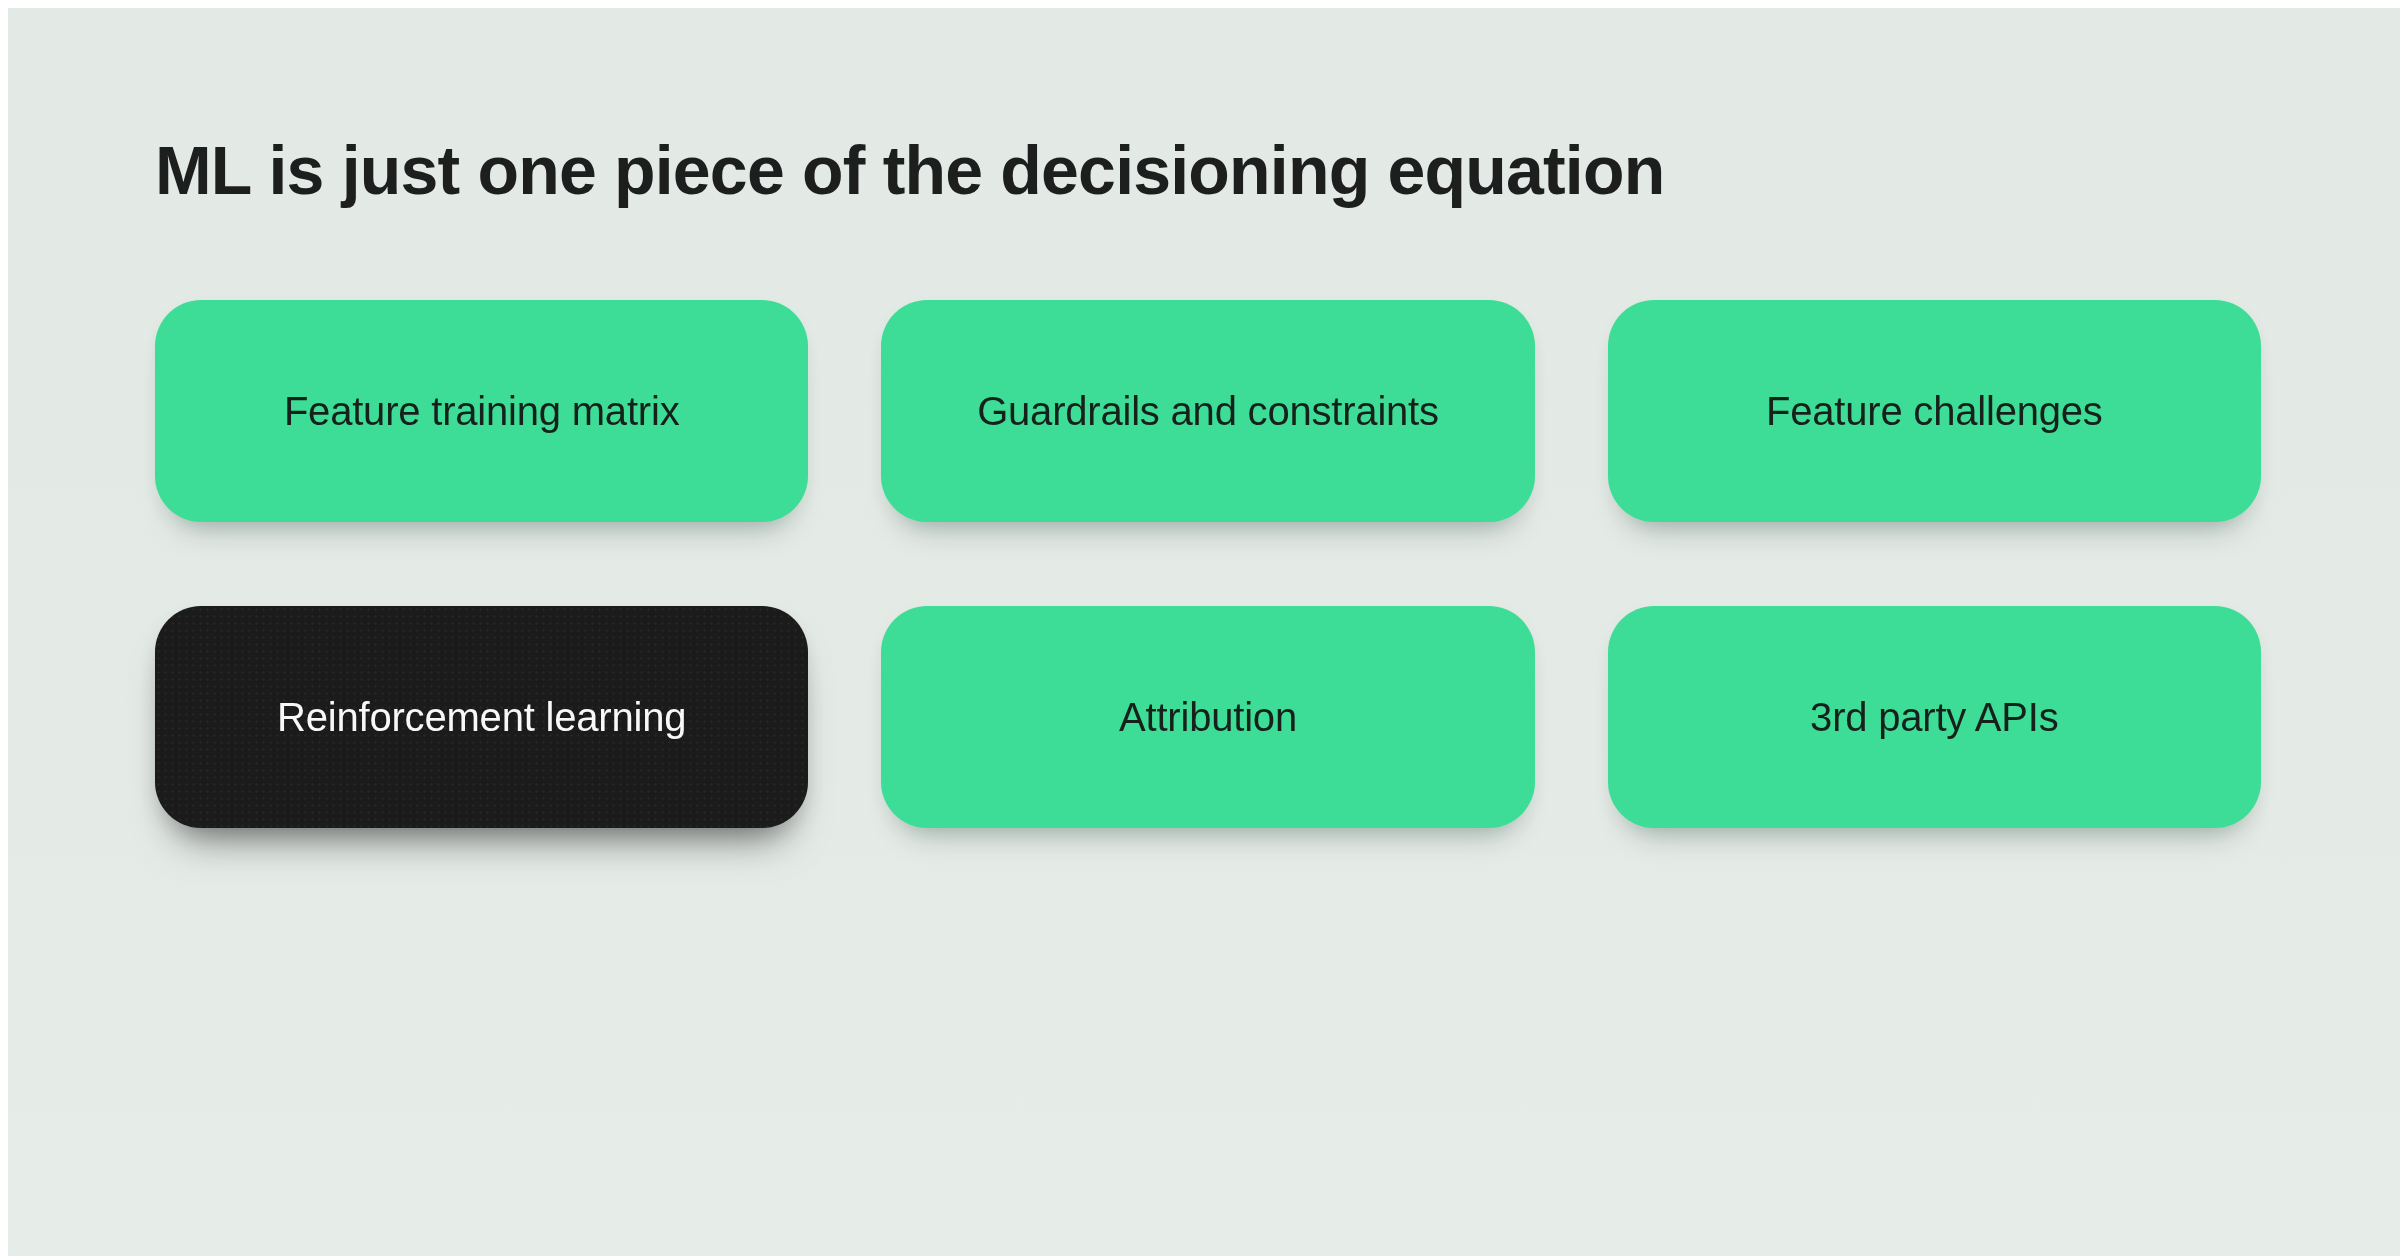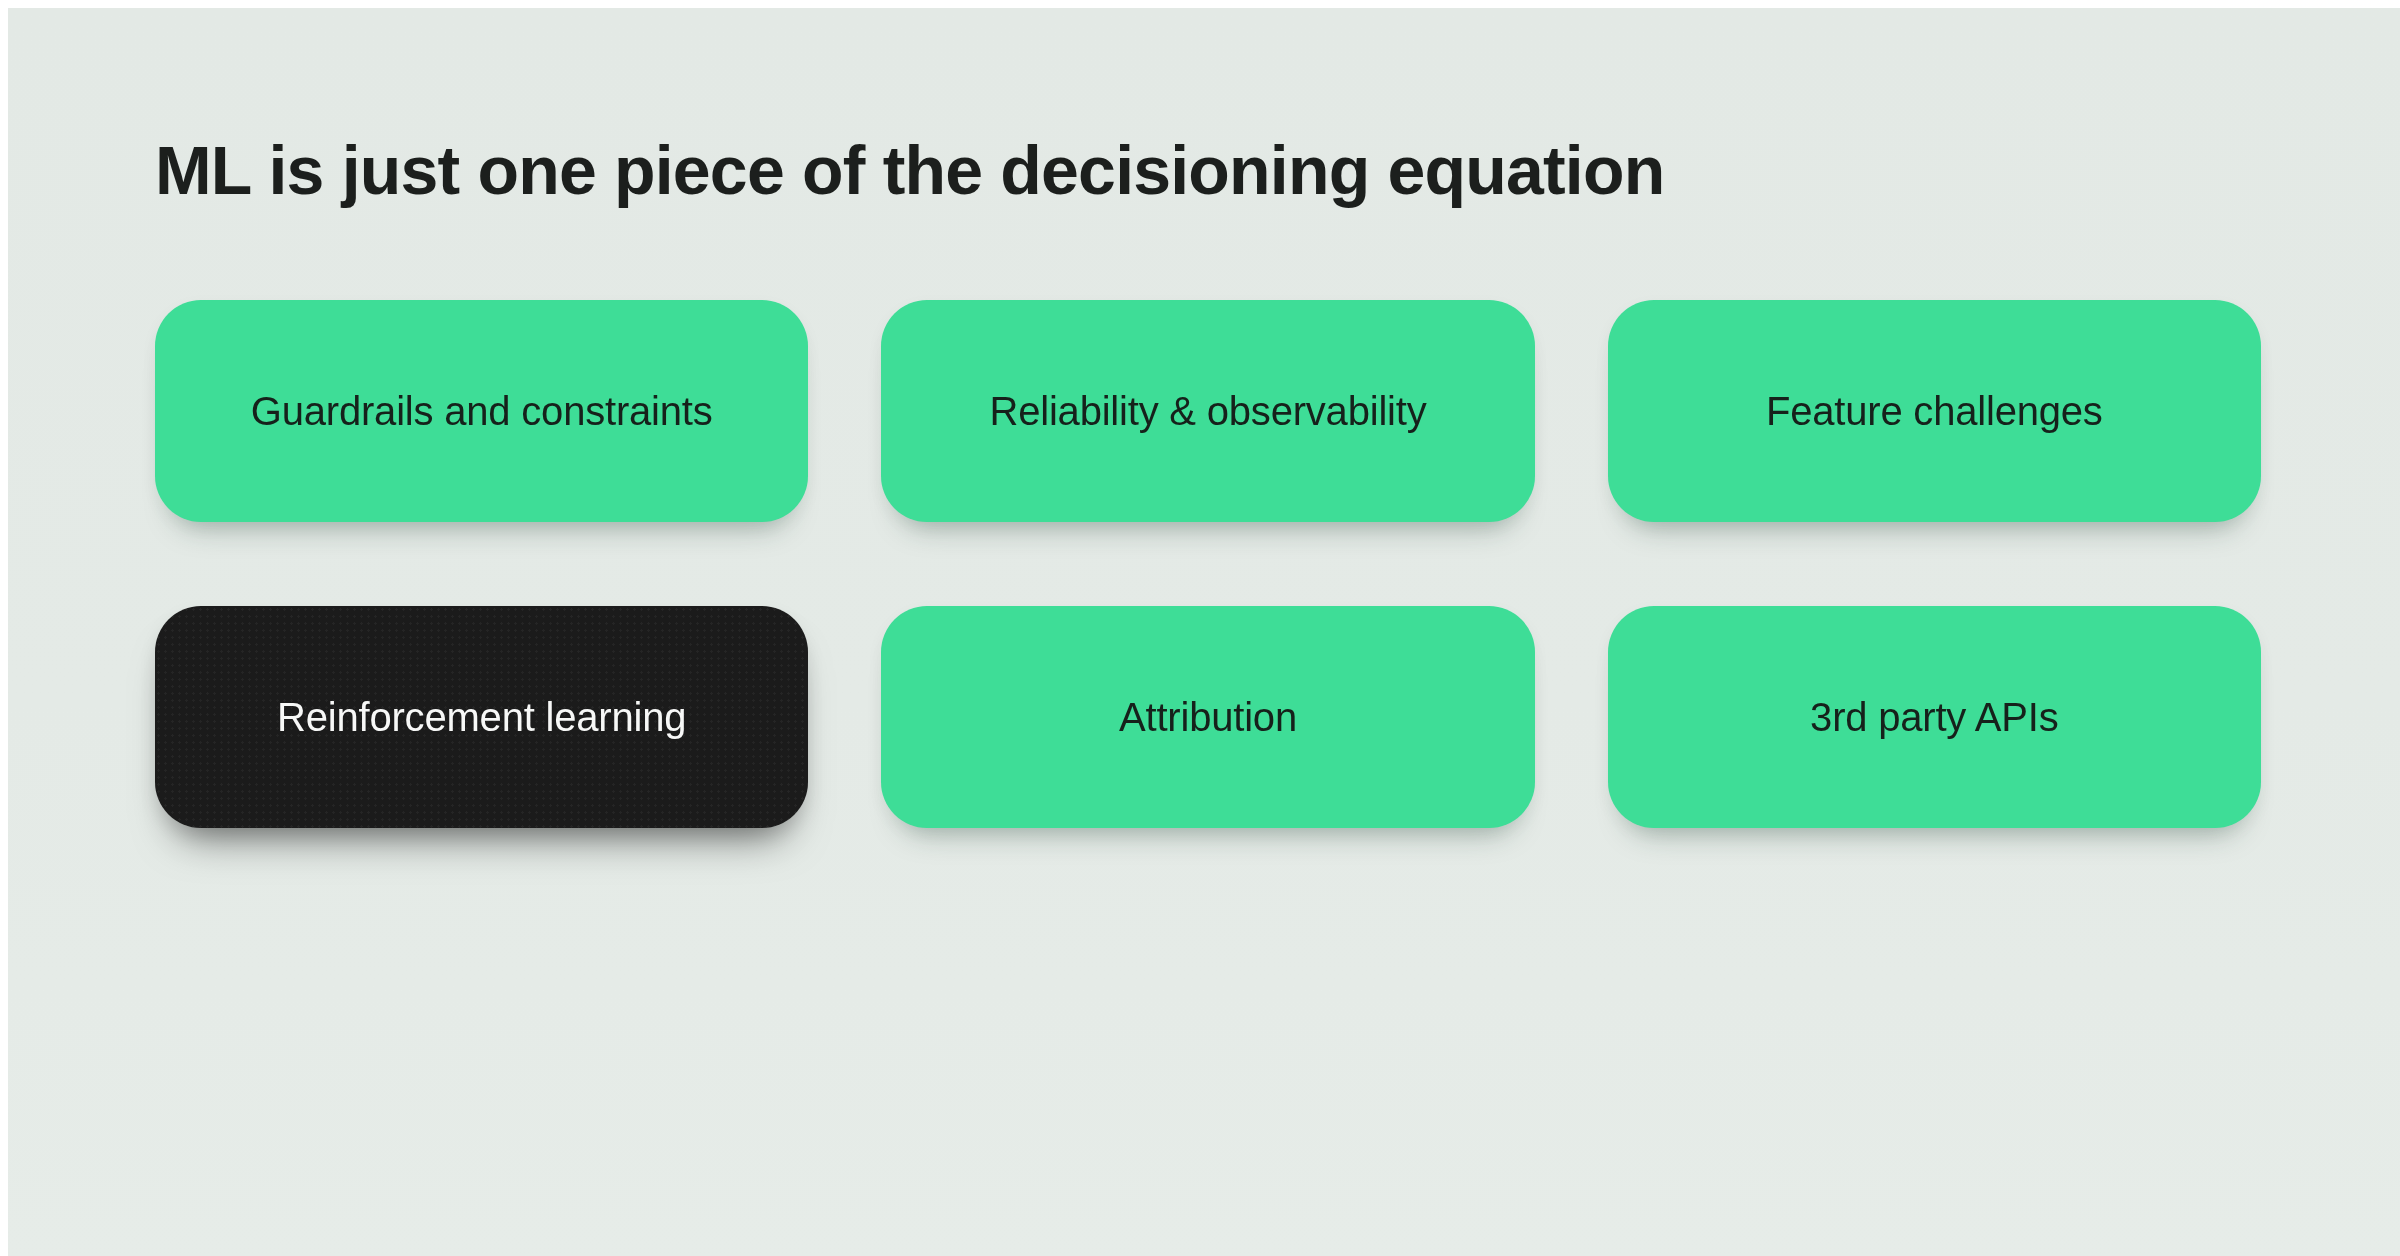--- a/index.html
+++ b/index.html
@@ -73,28 +73,28 @@
 </style>
 </head>
 <body>
 
 <div class="slide">
 
   <h1 class="title">ML is just one piece of the decisioning equation</h1>
 
   <div class="grid">
 
+    <div class="card card--green">
+      <span>Feature training matrix</span>
+    </div>
 
     <div class="card card--green">
       <span>Guardrails and constraints</span>
     </div>
 
-    <div class="card card--green">
-      <span>Reliability &amp; observability</span>
-    </div>
 
     <div class="card card--green">
       <span>Feature challenges</span>
     </div>
 
     <div class="card card--dark">
       <span>Reinforcement learning</span>
     </div>
 
 

